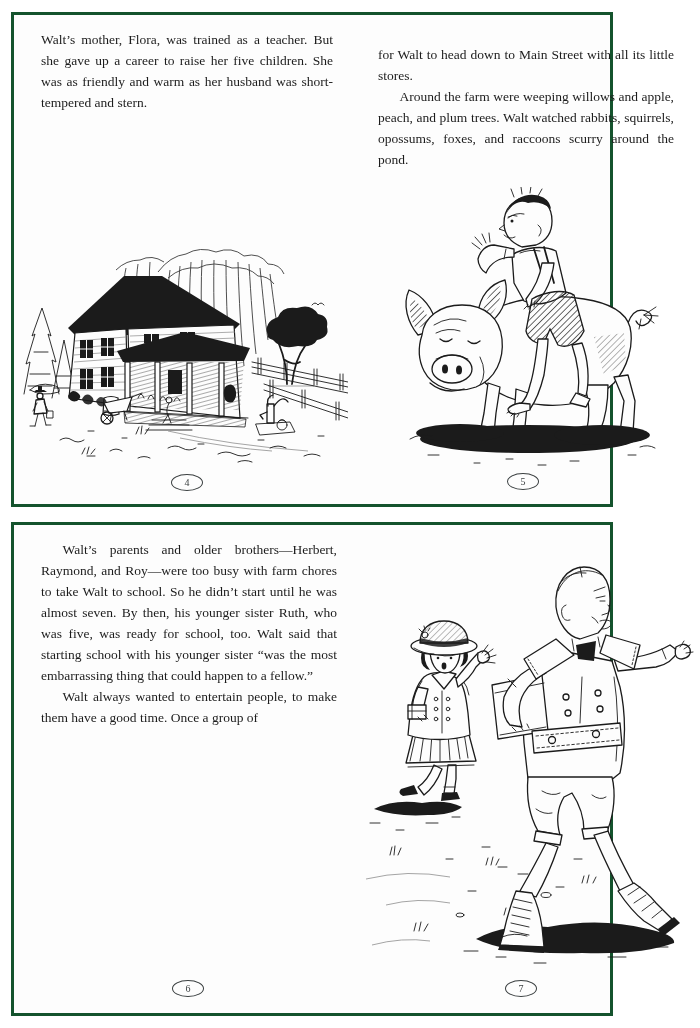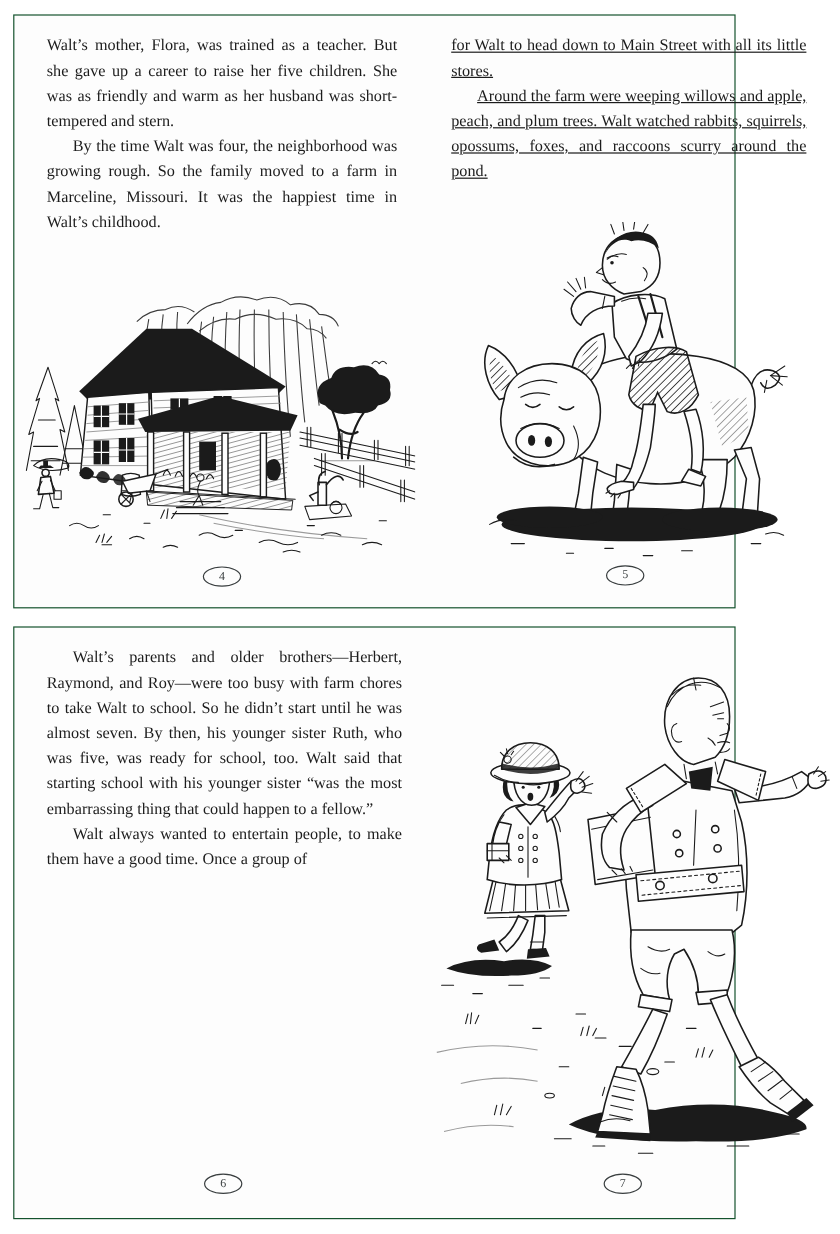--- a/index.html
+++ b/index.html
@@ -1,17 +1,17 @@
 <!DOCTYPE html>
 <html><head>
 <meta charset="utf-8">
 <style>
   html,body{margin:0;padding:0;background:#ffffff;}
   body{width:700px;height:1028px;position:relative;font-family:"Liberation Serif","DejaVu Serif",serif;color:#1c1c1c;}
-  .spread{position:absolute;left:11px;width:602px;background:#fdfdfd;border:1px solid #14532d;box-sizing:border-box;}
+  .spread{position:absolute;left:11px;width:602px;background:#fdfdfd;border:3px solid #14532d;box-sizing:border-box;}
   #spread-1{top:12px;height:495px;}
   #spread-2{top:522px;height:494px;}
   .col{position:absolute;font-size:13.5px;line-height:21px;text-align:justify;}
   .col p{margin:0;}
   .col p.ind{text-indent:1.6em;}
   .pagenum{position:absolute;width:30px;height:15px;border:1.5px solid #3a3f40;border-radius:50%;display:flex;align-items:center;justify-content:center;font-size:10px;color:#3a3f40;background:#fdfdfd;}
   .illus{position:absolute;}
   
   .s{fill:none;stroke:#1b1b1b;stroke-width:1.3;stroke-linecap:round;stroke-linejoin:round;}
   .w1{stroke-width:0.9;}
@@ -34,21 +34,20 @@
     <pattern id="hatchv" patternUnits="userSpaceOnUse" width="4" height="4" patternTransform="rotate(75)">
       <line x1="0" y1="0" x2="0" y2="4" stroke="#444" stroke-width="0.9"></line>
     </pattern>
   </defs>
 </svg>
 
 <div class="spread" id="spread-1">
 
   <div class="col" style="left:27px;top:14px;width:292px;">
     <p>Walt’s mother, Flora, was trained as a teacher. But she gave up a career to raise her five children. She was as friendly and warm as her husband was short-tempered and stern.</p>
-    <p class="ind">By the time Walt was four, the neighborhood was growing rough. So the family moved to a farm in Marceline, Missouri. It was the happiest time in Walt’s childhood.</p>
   </div>
 
   <svg class="illus" style="left:4px;top:233px;" width="330" height="220" viewBox="0 0 330 220">
 
     <path class="frond" d="M140,24 q12,-16 28,-18 q14,-8 30,-2 q16,-6 28,4 q16,-4 24,8 q12,0 16,10"></path>
     <path class="frond" d="M150,30 q14,-12 30,-10 q16,-8 34,0 q16,-2 26,8 q10,0 16,8"></path>
     <path class="frond" d="M98,22 q10,-10 24,-10 q12,-6 24,2"></path>
 
     <path class="frond" d="M152,22 c-5,34 -3,66 2,96"></path>
     <path class="frond" d="M162,18 c-4,38 -2,76 3,112"></path>
@@ -166,21 +165,21 @@
     <path class="s w1" d="M118,186 l3,-7 m2,7 l1,-8 m3,8 l4,-6 M70,183 h6 M104,190 h5 M180,196 h6 M240,192 h6 M300,188 h6"></path>
     <path class="s w1" d="M64,206 l3,-6 m2,6 l2,-7 m2,7 l4,-5 m-8,7 h8"></path>
 
     <path class="s w1" d="M294,57 q3,-4 6,0 q3,-4 6,0"></path>
   </svg>
 
   <div class="pagenum" style="left:157px;top:459px;">
     <span>4</span>
   </div>
 
-  <div class="col" style="left:364px;top:14px;width:296px;text-decoration:underline;">
+  <div class="col" style="left:364px;top:29px;width:296px;">
     <p>for Walt to head down to Main Street with all its little stores.</p>
     <p class="ind">Around the farm were weeping willows and apple, peach, and plum trees. Walt watched rabbits, squirrels, opossums, foxes, and raccoons scurry around the pond.</p>
   </div>
 
   <svg class="illus" style="left:374px;top:172px;" width="280" height="290" viewBox="0 0 280 290">
 
     <path class="s" d="M240,136 q6,-16 18,-12 q10,4 2,12 q-8,6 -12,-2"></path>
     <path class="s w1" d="M256,128 l12,-8 m-12,8 l14,1 m-14,-1 l10,8 m-13,-4 l-2,10"></path>
 
     <path class="wht" d="M96,128 C120,112 160,106 196,112 C222,116 238,126 242,140 C246,158 240,180 226,196 C210,212 184,220 156,218 C128,216 104,206 92,190 C82,176 84,144 96,128 Z"></path>

